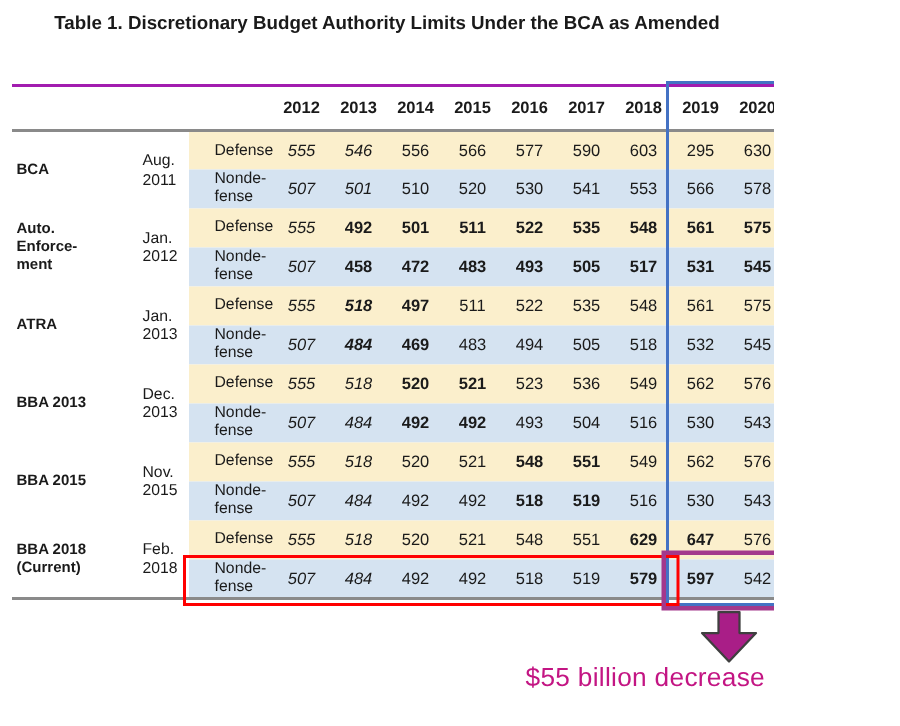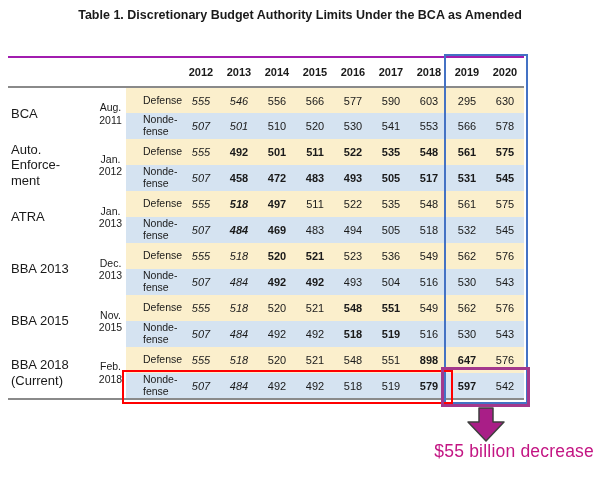--- a/index.html
+++ b/index.html
@@ -1,30 +1,30 @@
 <!DOCTYPE html>
 <html style="--defense_row_bg: #FBEFCC; --nondefense_row_bg: #D5E3F1; --year_box_border: #4472C4; --current_row_border: #FF0000; --decrease_cells_border: #A3388C; --arrow_fill: #A91E87; --arrow_stroke: #3F3F3F; --decrease_label_color: #C31583;"><head>
 <meta charset="utf-8">
 <style>
   html,body{margin:0;padding:0;background:#fff;}
-  .page{position:relative;width:600px;height:484px;background:#ffffff;overflow:hidden;
+  .page{position:relative;width:516px;height:484px;background:#ffffff;overflow:hidden;
         font-family:"Liberation Sans",sans-serif;color:#1a1a1a;}
   .title{position:absolute;top:7px;left:0;width:100%;text-align:center;
          font-weight:bold;font-size:12.5px;line-height:1.32;}
   .subtitle{position:absolute;top:43px;left:0;width:100%;text-align:center;font-size:10px;}
   .table-area{position:absolute;left:8px;top:56px;width:516px;}
   table{border-collapse:collapse;table-layout:fixed;width:516px;font-size:11px;
         border-top:2px solid #a21caf;border-bottom:2px solid #8a8a8a;}
   thead th{font-weight:bold;font-size:11px;height:28px;text-align:center;vertical-align:middle;
            border-bottom:2px solid #8a8a8a;background:#fff;padding:0;}
   tbody tr{height:26px;}
   tbody td,tbody th{padding:0;}
-  .cell-group{text-align:left;font-weight:normal;font-size:13px;padding-left:3px;background:#fff;
+  .cell-group{text-align:left;font-weight:bold;font-size:10px;padding-left:3px;background:#fff;
               white-space:pre-line;line-height:1.18;vertical-align:middle;}
-  .cell-date{text-align:center;font-weight:normal;font-size:10.5px;padding-left:1px;background:#fff;
+  .cell-date{text-align:left;font-weight:normal;font-size:10.5px;padding-left:1px;background:#fff;
              white-space:pre-line;line-height:1.18;vertical-align:middle;}
   .cell-cat{text-align:left;padding-left:17px;font-size:10.5px;line-height:1.12;
             white-space:pre-line;vertical-align:middle;}
   .cell-val{text-align:center;vertical-align:middle;}
   .row-def .cell-cat,.row-def .cell-val{background:var(--defense_row_bg,#FBEFCC);}
   .row-nondef .cell-cat,.row-nondef .cell-val{background:var(--nondefense_row_bg,#D5E3F1);}
   .s-i{font-style:italic;}
   .s-b{font-weight:bold;}
   .s-bi{font-weight:bold;font-style:italic;}
   .overlay{position:absolute;box-sizing:border-box;pointer-events:none;}
@@ -227,21 +227,21 @@
 (Current)</th>
             <th class="cell-date" rowspan="2">Feb.
 2018</th>
             <td class="cell-cat">Defense</td>
             <td class="cell-val s-i">555</td>
             <td class="cell-val s-i">518</td>
             <td class="cell-val s-n">520</td>
             <td class="cell-val s-n">521</td>
             <td class="cell-val s-n">548</td>
             <td class="cell-val s-n">551</td>
-            <td class="cell-val s-b">898</td>
+            <td class="cell-val s-b">629</td>
             <td class="cell-val s-b">647</td>
             <td class="cell-val s-n">576</td>
           </tr>
           <tr class="row-nondef">
             <td class="cell-cat">Nonde-
 fense</td>
             <td class="cell-val s-i">507</td>
             <td class="cell-val s-i">484</td>
             <td class="cell-val s-n">492</td>
             <td class="cell-val s-n">492</td>

